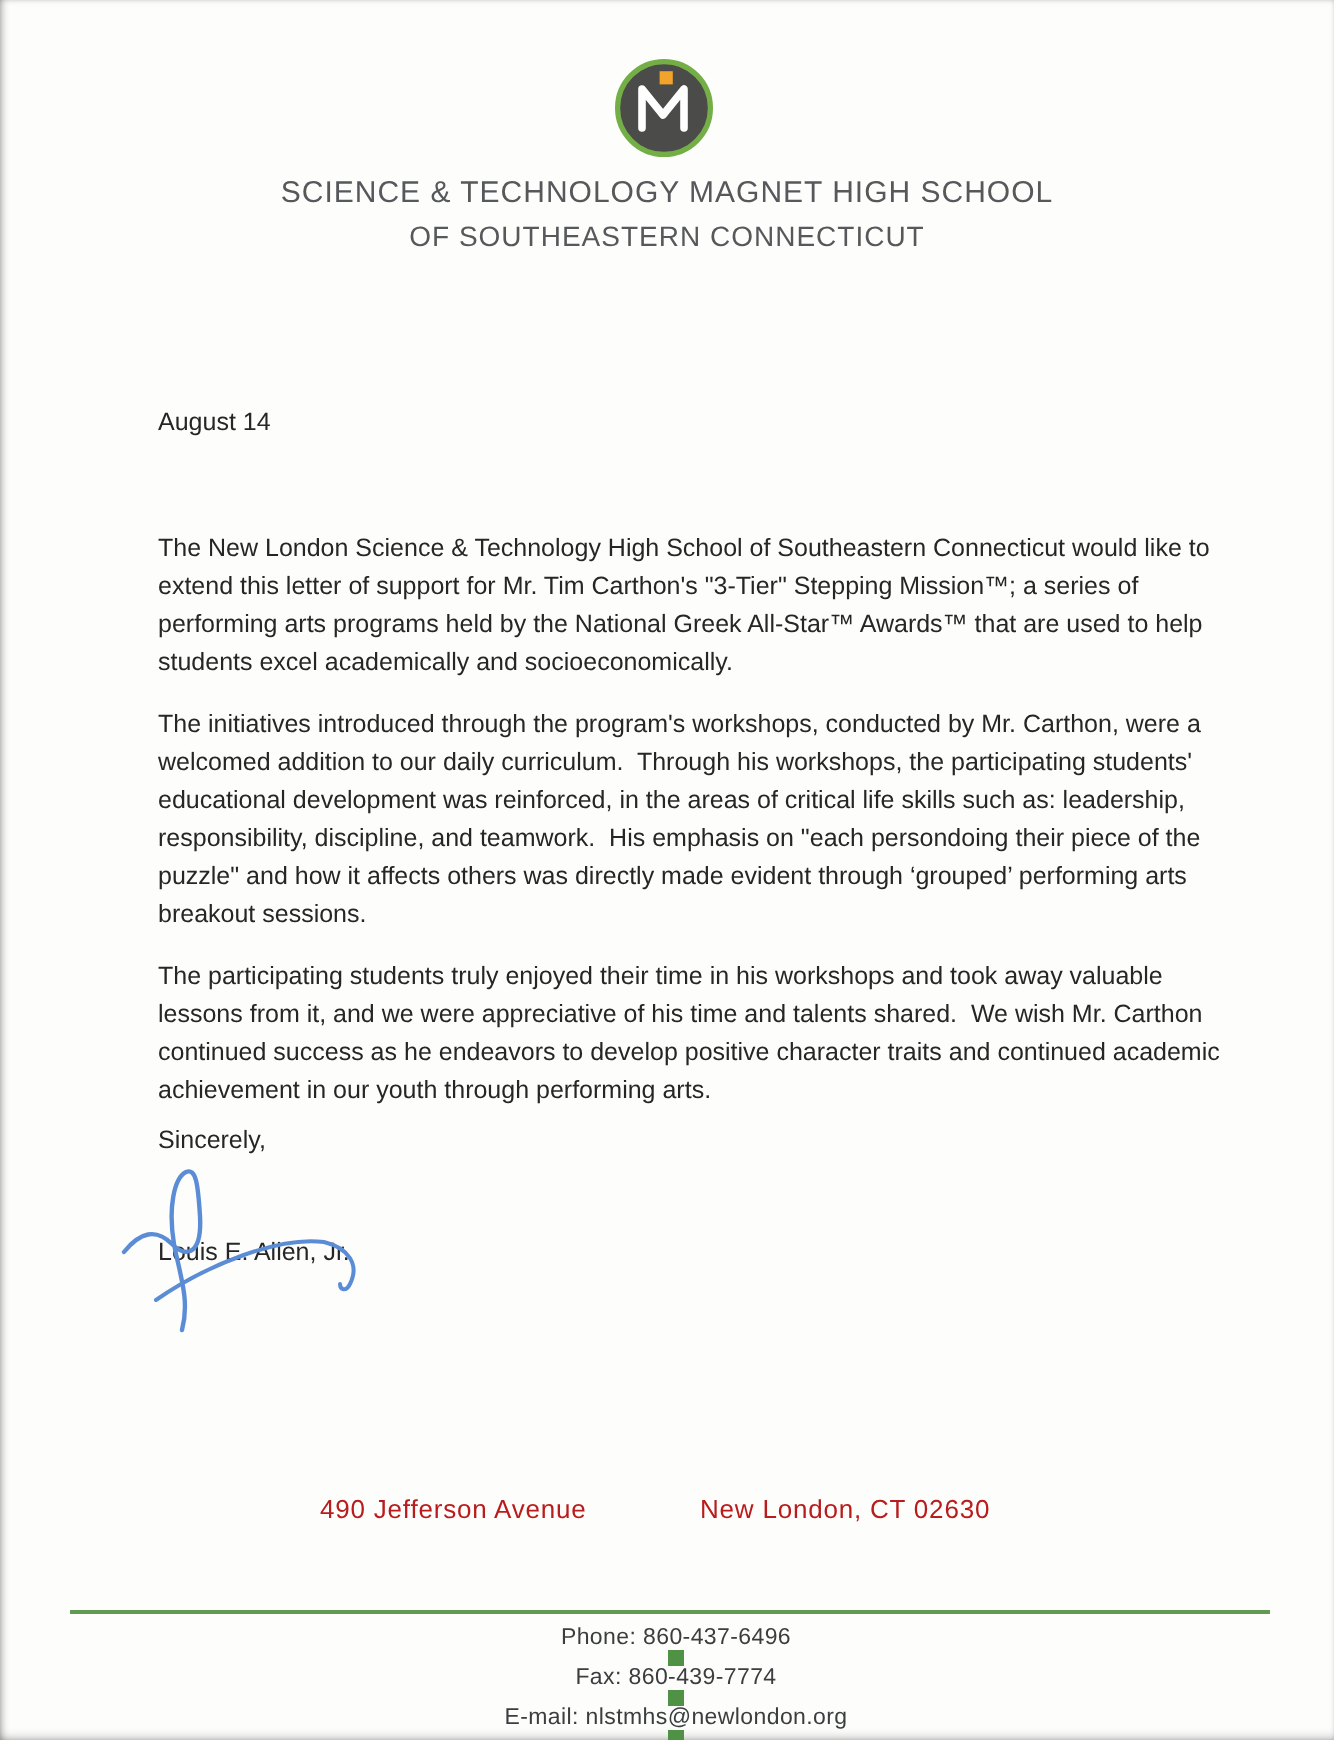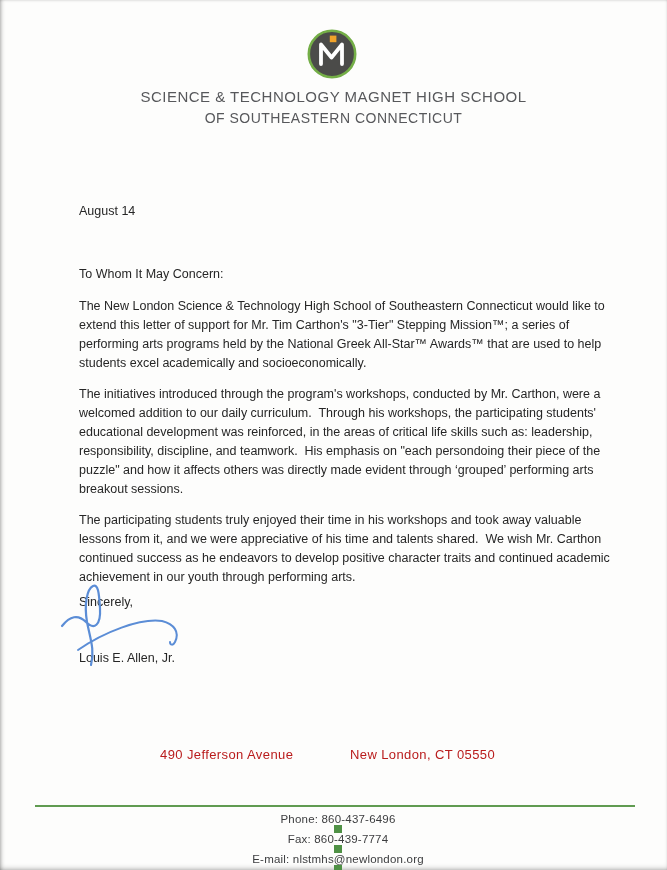--- a/index.html
+++ b/index.html
@@ -49,35 +49,34 @@
       <path d="M 15,36 L 15,16.5 L 25.5,29.5 L 36,16.5 L 36,36" fill="none" stroke="#ffffff" stroke-width="3.8" stroke-linecap="round" stroke-linejoin="round"></path>
       <rect x="23.8" y="7.6" width="6.6" height="6.6" fill="#f1a32a"></rect>
     </svg>
   </div>
 
   <div class="school-line l1">SCIENCE &amp; TECHNOLOGY MAGNET HIGH SCHOOL</div>
   <div class="school-line l2">OF SOUTHEASTERN CONNECTICUT</div>
 
   <div class="body-flow">
     <div class="date">August 14</div>
-    <div class="salutation">To Whom It May Concern:</div>
     <p>The New London Science &amp; Technology High School of Southeastern Connecticut would like to extend this letter of support for Mr. Tim Carthon's "3-Tier" Stepping Mission™; a series of performing arts programs held by the National Greek All-Star™ Awards™ that are used to help students excel academically and socioeconomically.</p>
     <p>The initiatives introduced through the program's workshops, conducted by Mr. Carthon, were a welcomed addition to our daily curriculum.  Through his workshops, the participating students' educational development was reinforced, in the areas of critical life skills such as: leadership, responsibility, discipline, and teamwork.  His emphasis on "each persondoing their piece of the puzzle" and how it affects others was directly made evident through ‘grouped’ performing arts breakout sessions.</p>
     <p>The participating students truly enjoyed their time in his workshops and took away valuable lessons from it, and we were appreciative of his time and talents shared.  We wish Mr. Carthon continued success as he endeavors to develop positive character traits and continued academic achievement in our youth through performing arts.</p>
     <div class="closing">Sincerely,</div>
     <div class="signer-name">Louis E. Allen, Jr.</div>
   </div>
 
   <svg class="signature" viewBox="0 0 140 95">
     <path d="M 8,50 C 16,40 24,38 32,46 C 40,54 47,50 46,32 C 45,16 44,8 39,10 C 33,13 30,28 33,46 C 36,62 41,74 37,89" fill="none" stroke="#5b8dd6" stroke-width="2.2" stroke-linecap="round"></path>
     <path d="M 24,74 C 50,56 86,42 108,45 C 120,48 126,56 121,66 C 119,70 116,69 116,66" fill="none" stroke="#5b8dd6" stroke-width="2" stroke-linecap="round"></path>
   </svg>
 
   <div class="addr street">490 Jefferson Avenue</div>
-  <div class="addr city">New London, CT  05550</div>
+  <div class="addr city">New London, CT  02630</div>
 
   <div class="rule"></div>
 
   <div class="contacts">
     <span>Phone: 860-437-6496</span>
     <span class="sq"></span>
     <span>Fax: 860-439-7774</span>
     <span class="sq"></span>
     <span>E-mail: nlstmhs@newlondon.org</span>
     <span class="sq"></span>

